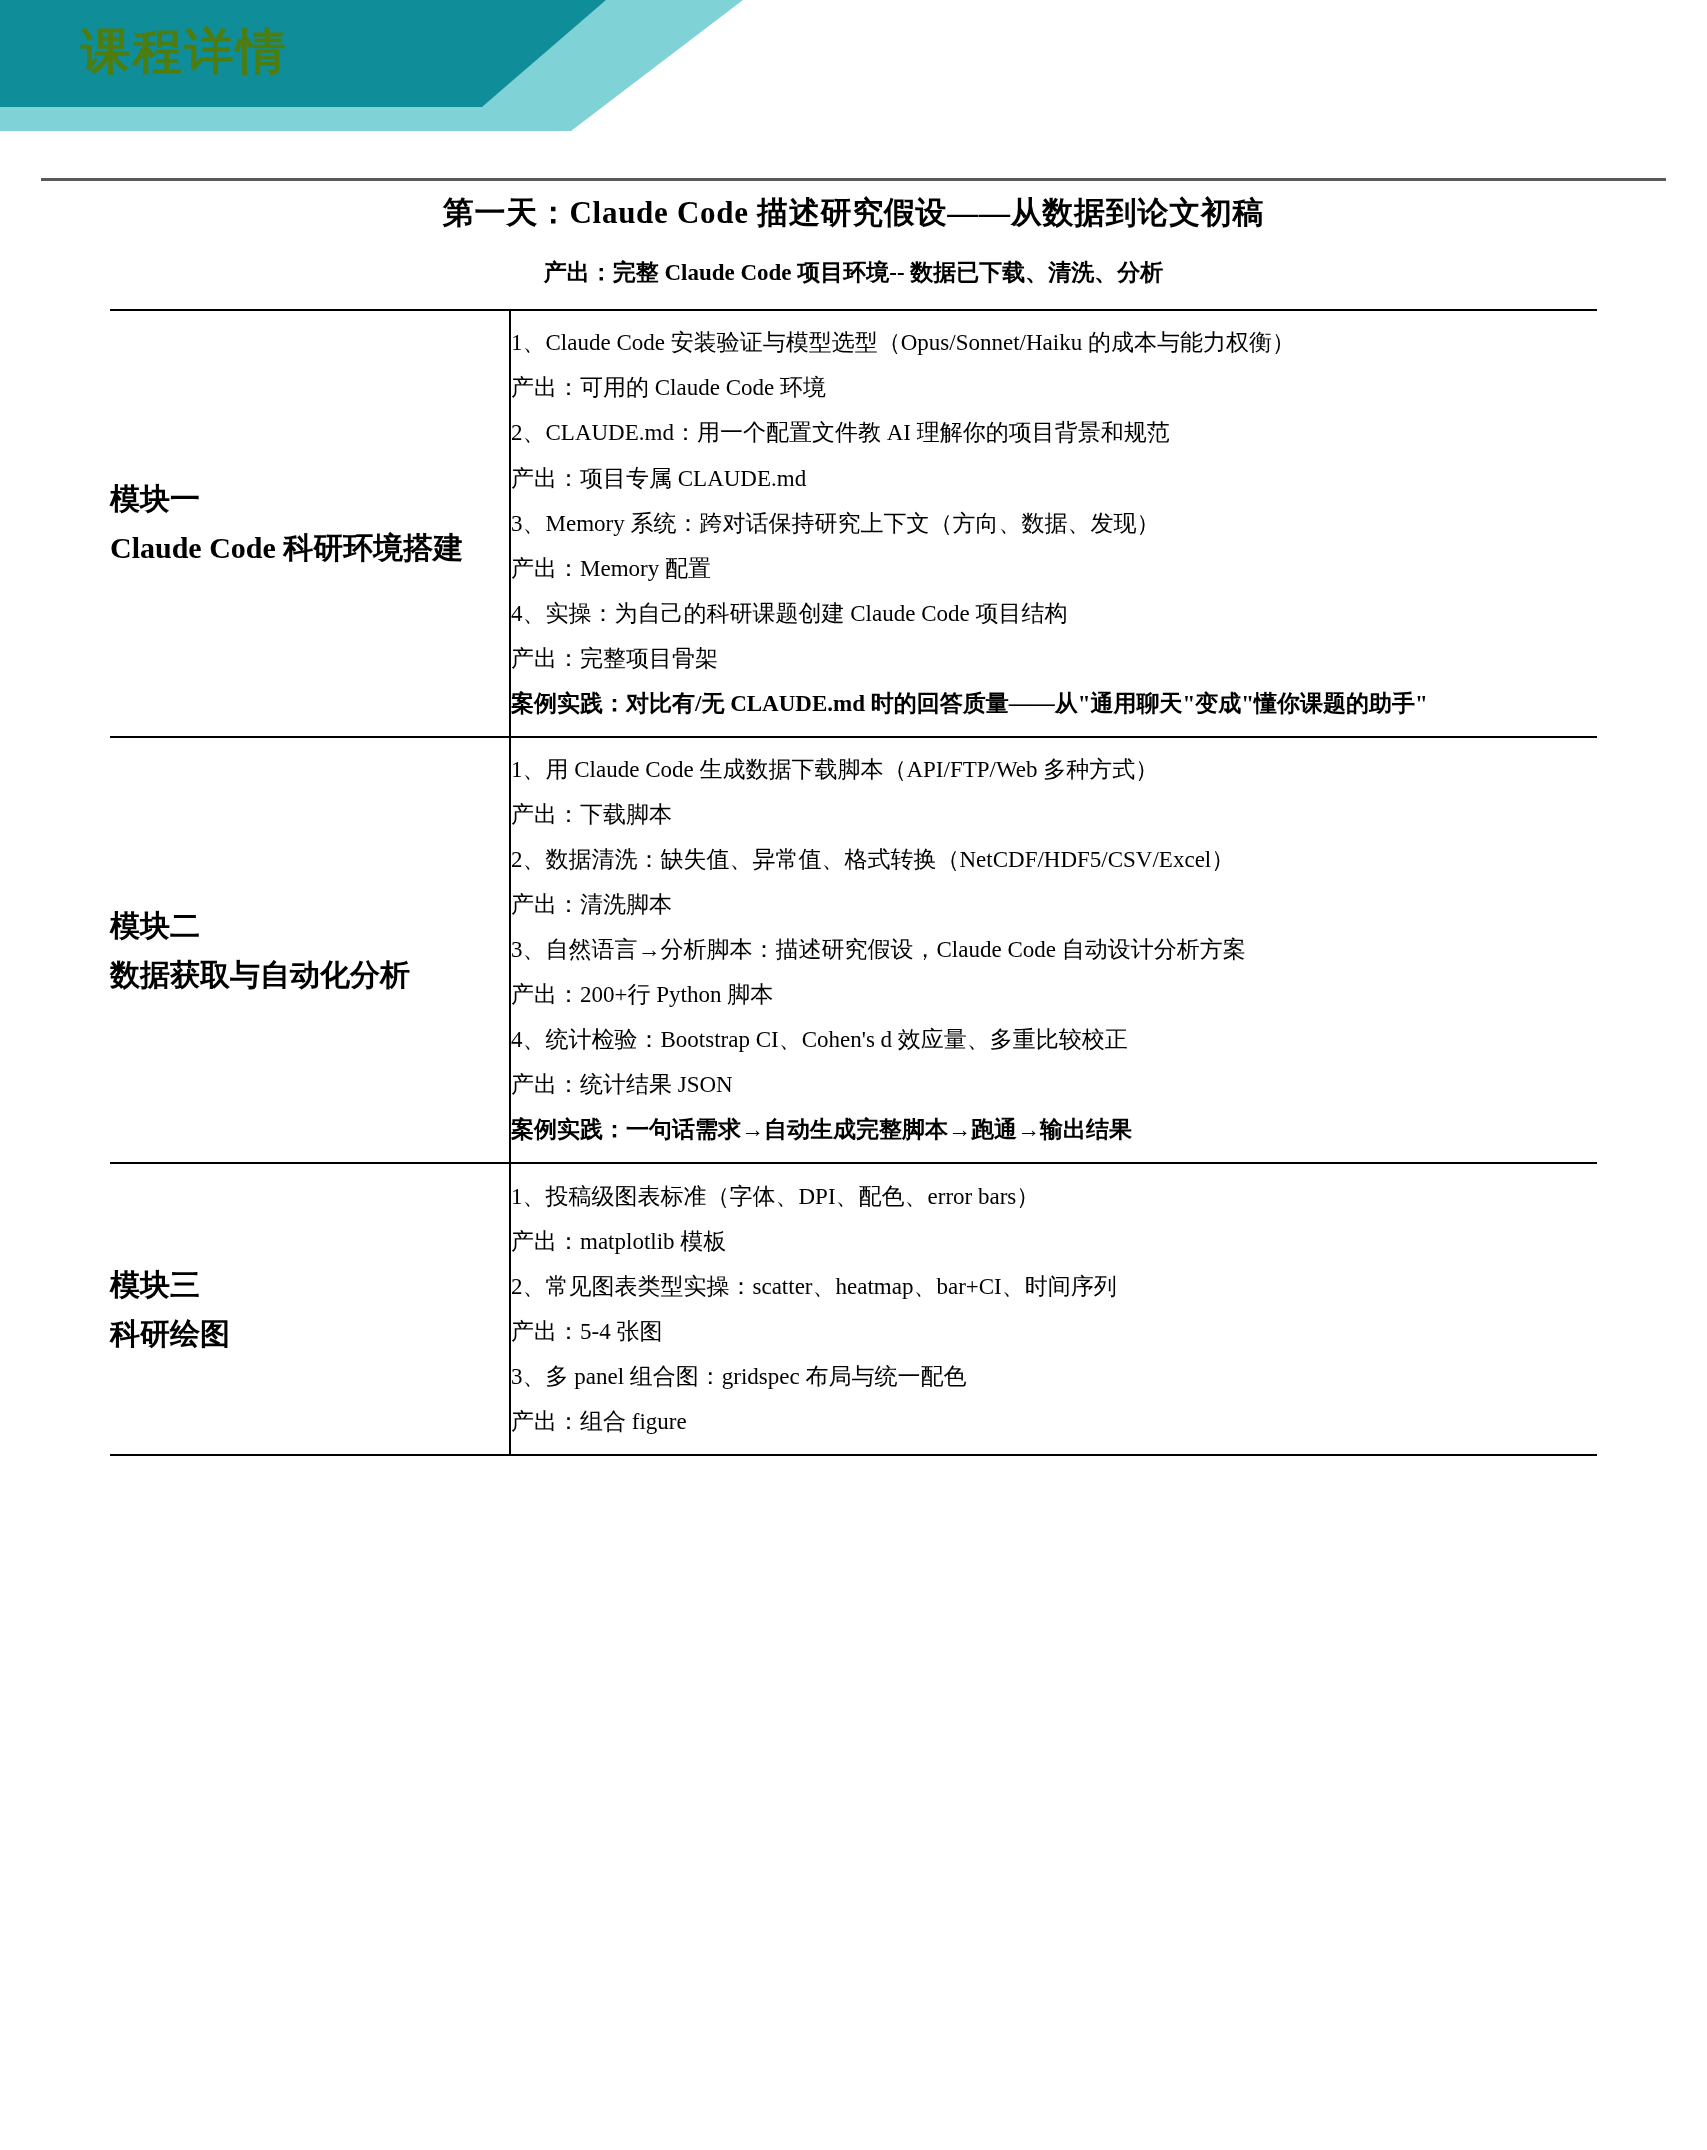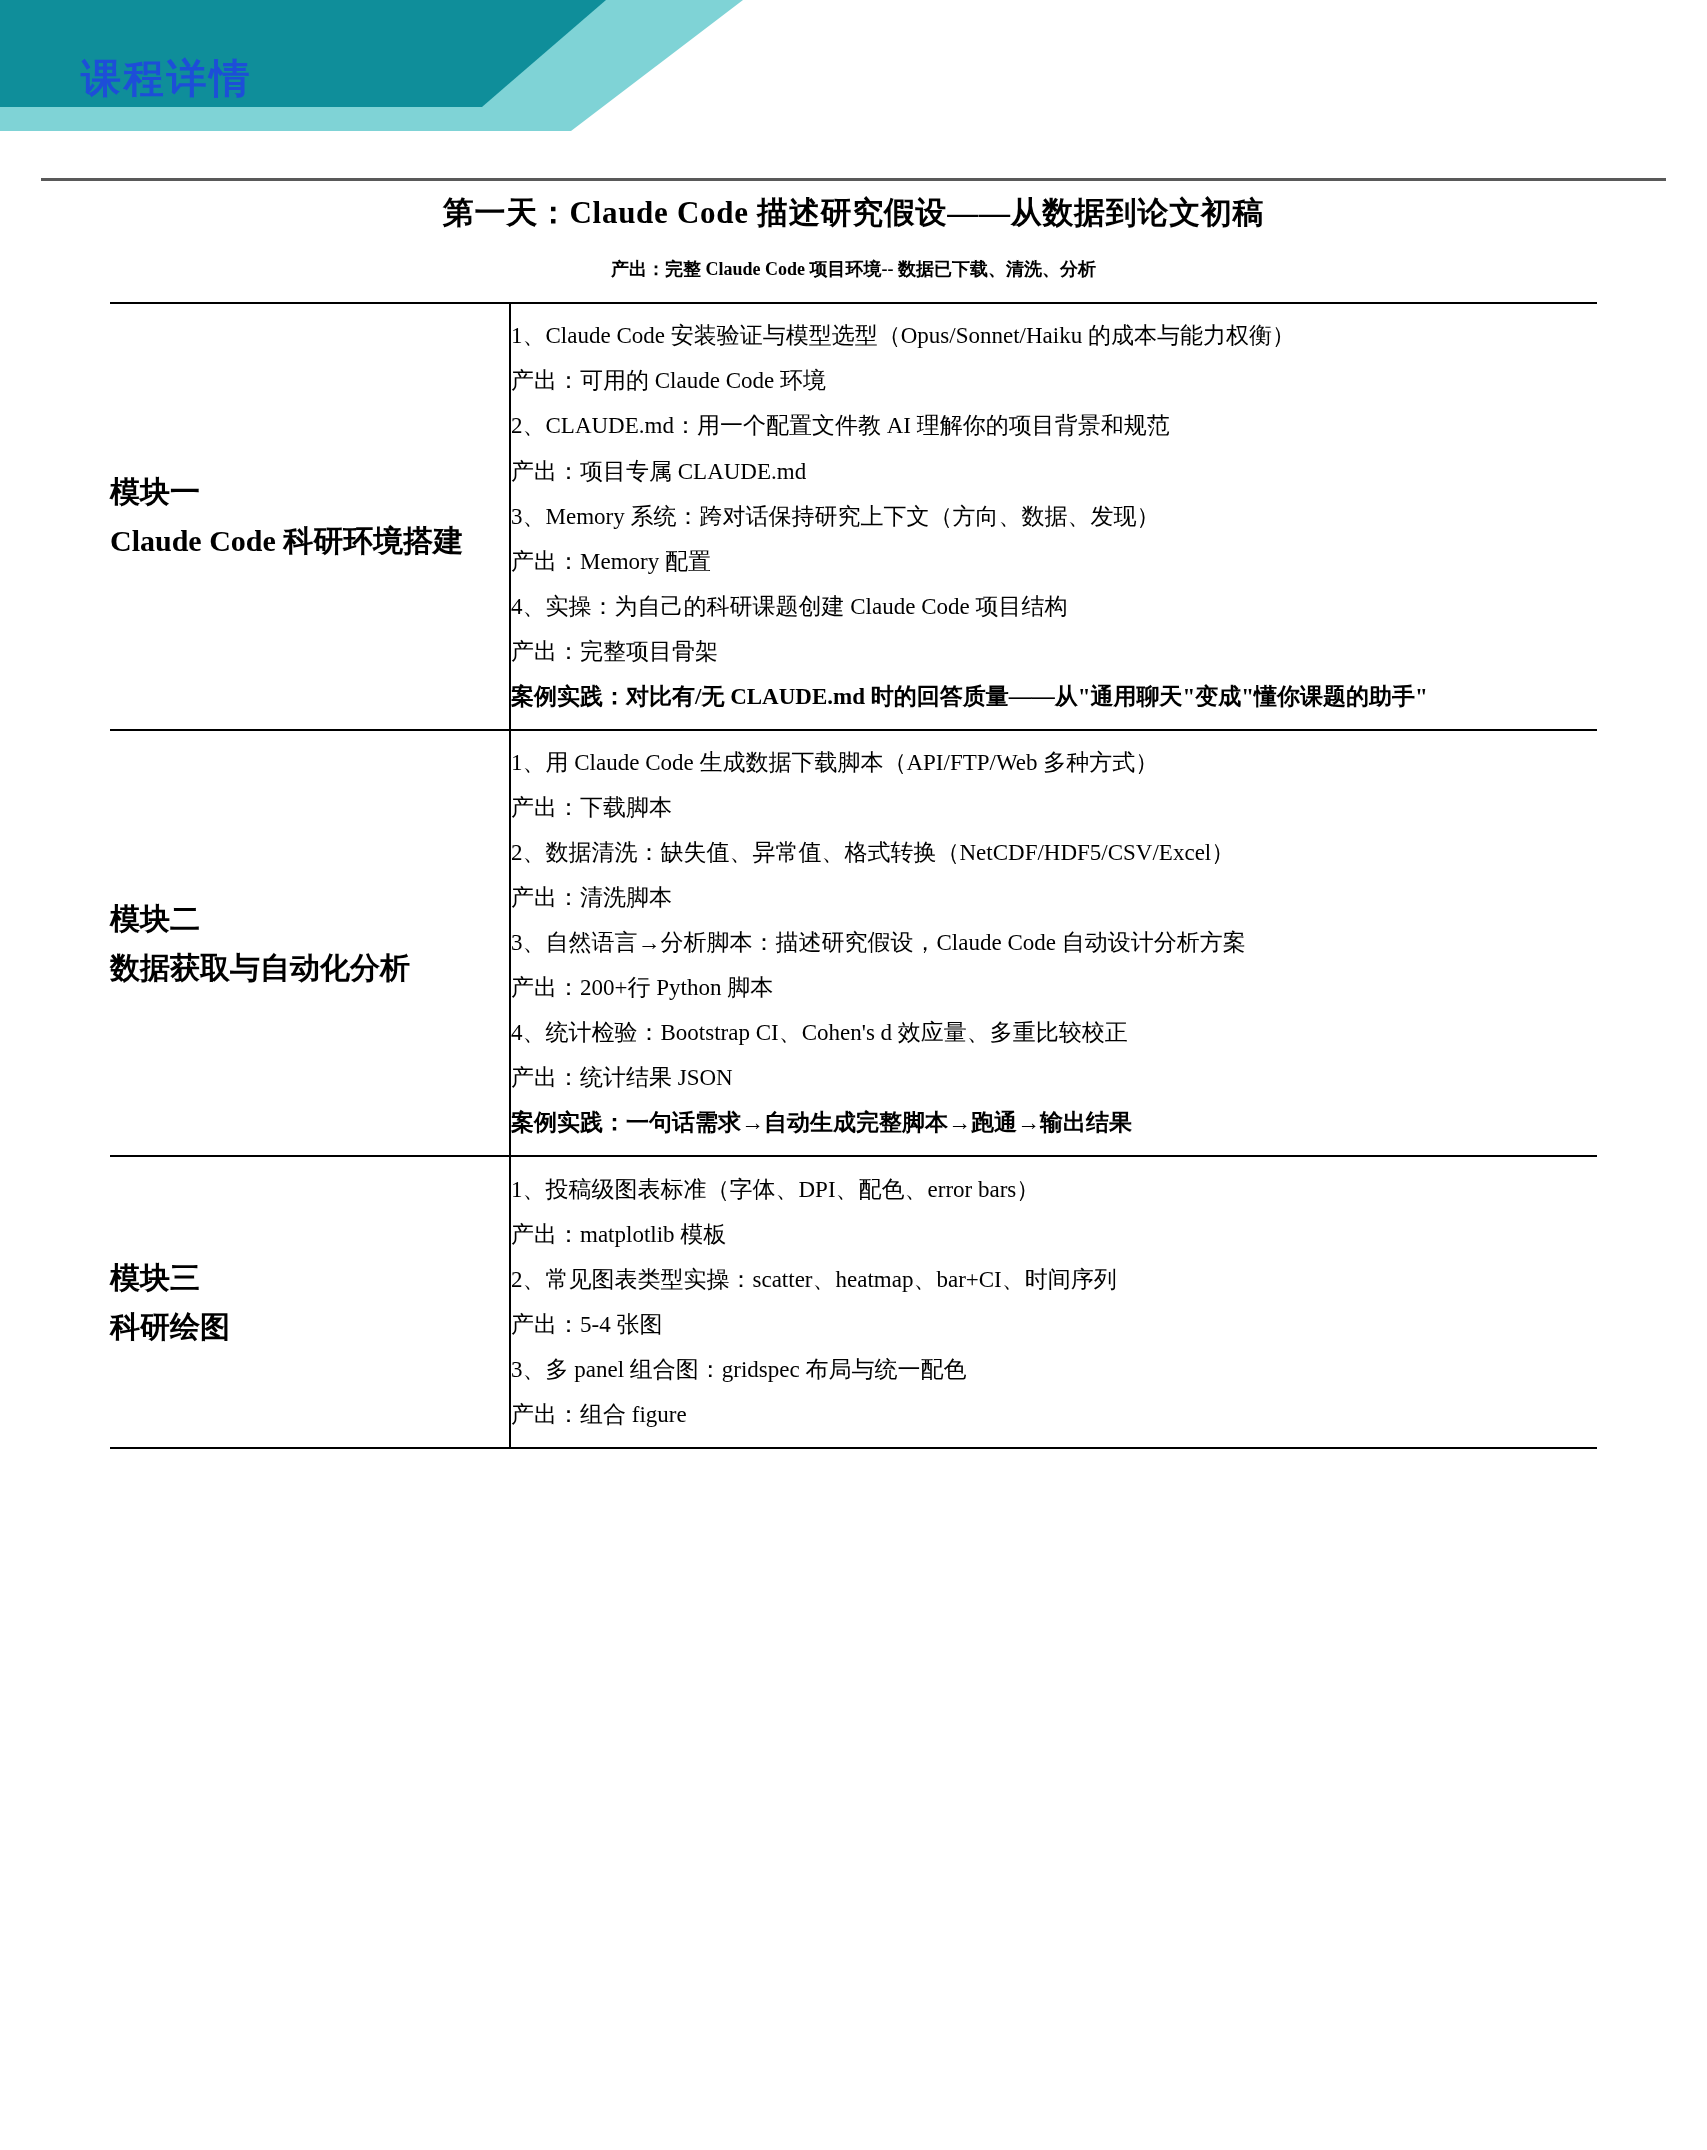--- a/index.html
+++ b/index.html
@@ -39,24 +39,23 @@
     height: 107px;
     background: #0f8e9a;
     clip-path: polygon(0 0, 606px 0, 482px 107px, 0 107px);
   }
   .banner-title {
     position: absolute;
     left: 81px;
     top: 19px;
     font-family: "Liberation Sans", "DejaVu Sans", sans-serif;
     font-weight: bold;
-    font-size: 40px;
+    font-size: 49px;
     letter-spacing: 2.8px;
-    color: #1d4ed8;
-    margin-top: 32px;
+    color: #4d7c0f;
   }
   .platform-line {
     position: absolute;
     right: 66px;
     top: 131px;
     transform: translateY(-50px);
     font-family: "Liberation Serif", "DejaVu Serif", serif;
     font-weight: bold;
     font-size: 25px;
     white-space: nowrap;
@@ -74,21 +73,21 @@
   .doc-title {
     margin-top: 61px;
     text-align: center;
     font-size: 31px;
     font-weight: bold;
     letter-spacing: 0.7px;
   }
   .doc-subtitle {
     margin-top: 23.4px;
     text-align: center;
-    font-size: 18px;
+    font-size: 23px;
     font-weight: bold;
   }
 
   
   table.modules {
     margin: 20.6px auto 0 auto;
     width: 1487px;
     border-collapse: collapse;
     table-layout: fixed;
   }

